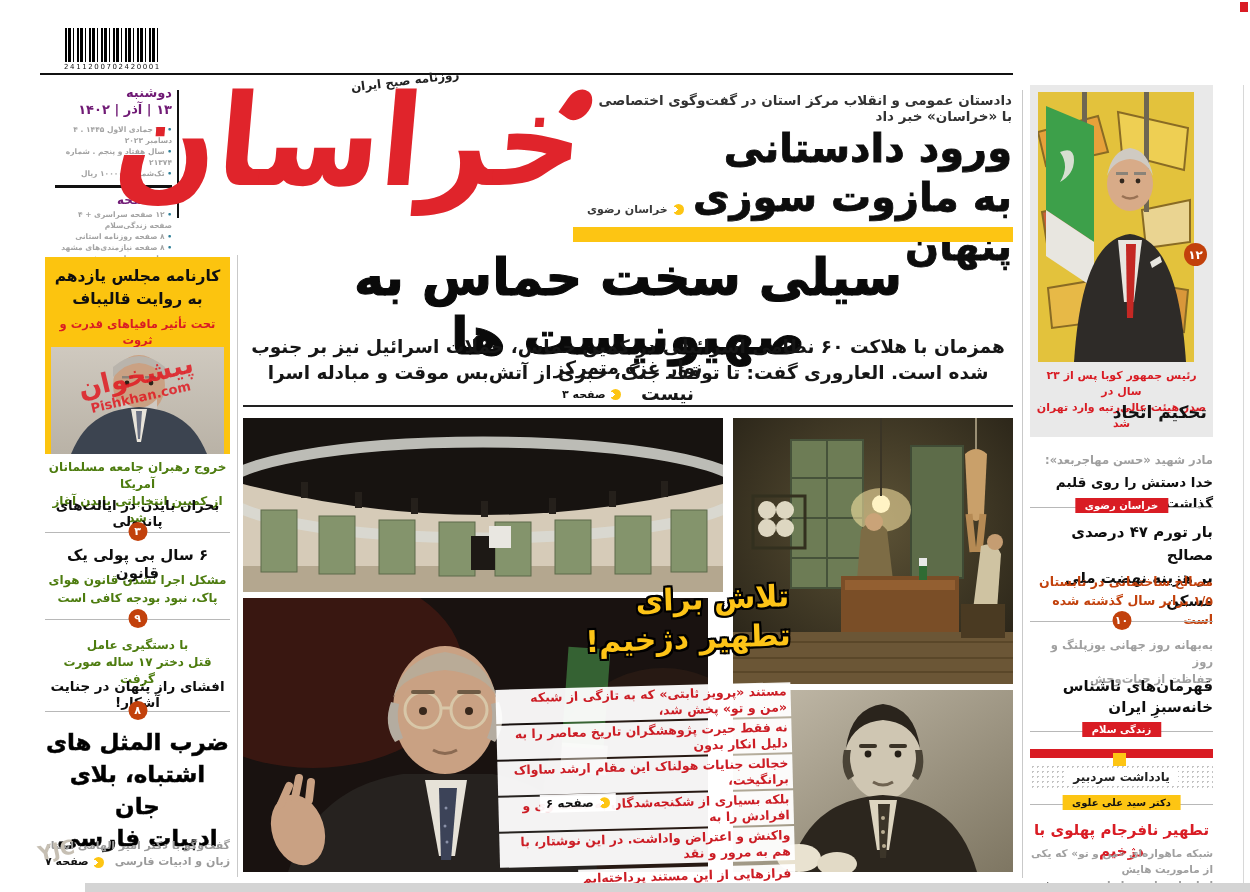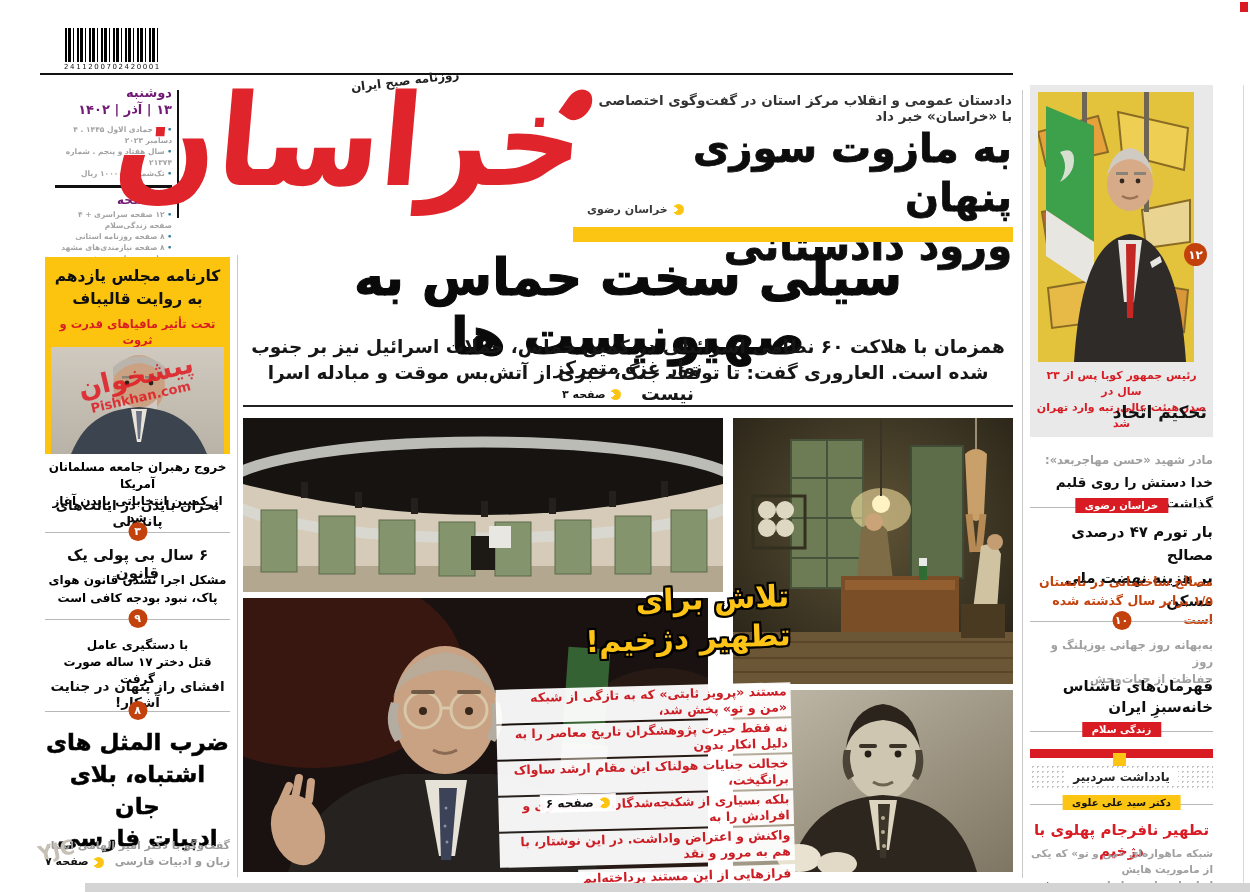--- a/index.html
+++ b/index.html
@@ -44,21 +44,21 @@
 
   
   .ybox { background:#fcc40f; text-align:center; }
   .ybox .t { font-size:15.5px; font-weight:bold; color:#101010; line-height:23px; }
   .ybox .sub { font-size:11.5px; font-weight:bold; color:#d91c24; line-height:16px; }
   .ybox .refrow { display:flex; align-items:center; justify-content:space-between; padding:0 14px; margin-top:2px; }
   .wm { color:rgba(225,20,28,.82); font-weight:bold; transform:rotate(-13deg); text-align:center; }
   .wm .fa { font-size:27px; line-height:28px; }
   .wm .en { font-size:13px; }
   .lc { width:185px; text-align:center; }
-  .lc.kick { font-size:12px; font-weight:bold; color:#000000; line-height:17px; }
+  .lc.kick { font-size:12px; font-weight:bold; color:#4d7c0f; line-height:17px; }
   .lc.title { font-size:13.5px; font-weight:bold; color:#0e0e0e; }
   .lc.big { font-size:23px; font-weight:bold; color:#000000; line-height:32px; -webkit-text-stroke:0.5px #0e0e0e; }
   .krow { display:flex; justify-content:space-between; align-items:center; direction:rtl; }
   .yjc { color:#c6bfb3; font-weight:bold; font-size:20px; transform:rotate(-12deg); }
 
   
   .panel { background:#e9e9e9; }
   .rc { width:183px; text-align:right; }
   .rc.kick { font-size:11.5px; font-weight:bold; color:#a0a0a0; line-height:17px; }
   .rc.title { font-size:14.5px; font-weight:bold; color:#0e0e0e; line-height:21px; }
@@ -110,22 +110,22 @@
     <div class="tiny">چاپ همزمان در مشهد و تهران</div>
   </div>
   <div class="abs" style="left:177px;top:90px;width:2px;height:128px;background:#111;"></div>
 
   <div class="abs logo-tagline" style="left:330px;top:74px;width:150px;">روزنامه صبح ایران</div>
   <div class="abs logo-text" style="left:188px;top:62px;width:395px;height:165px;">خراسان</div>
   <div class="abs logo-drop" style="left:566px;top:88px;"></div>
 
   <div class="abs topstory" style="left:585px;top:92px;width:427px;">
     <div class="kicker">دادستان عمومی و انقلاب مرکز استان در گفت‌وگوی اختصاصی با «خراسان» خبر داد</div>
+    <div class="t">ورود دادستانی</div>
     <div class="t">به مازوت سوزی پنهان</div>
-    <div class="t">ورود دادستانی</div>
   </div>
   <div class="abs tagrow" style="left:587px;top:203px;">
     <span class="pac"></span>
     <span>خراسان رضوی</span>
   </div>
 
   <div class="abs yellowbar" style="left:573px;top:227px;width:440px;height:15px;"></div>
 
   <div class="abs vline" style="left:237px;top:255px;height:622px;"></div>
   <div class="abs vline" style="left:1022px;top:90px;height:788px;"></div>

